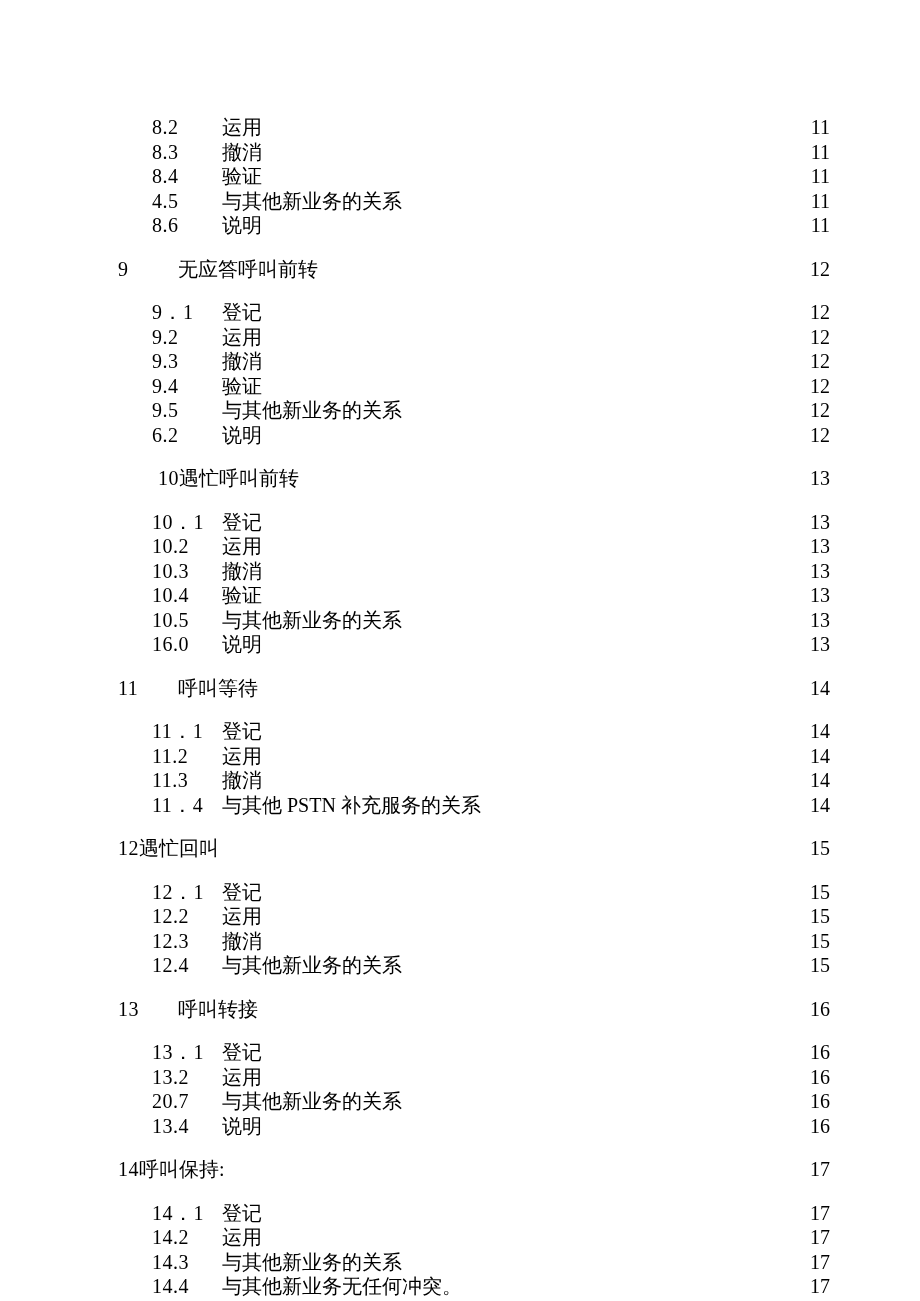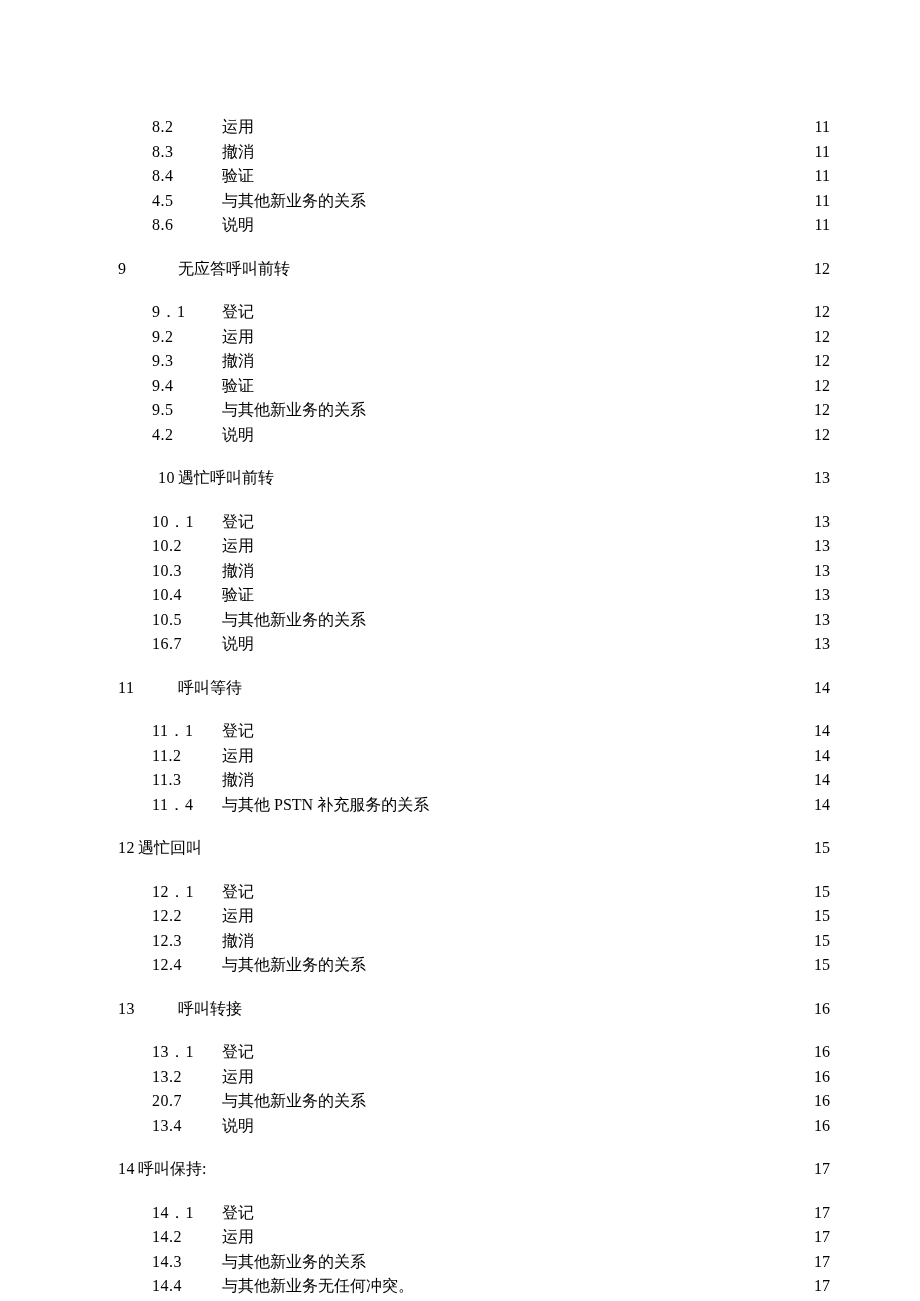--- a/index.html
+++ b/index.html
@@ -15,21 +15,21 @@
     min-height: 1301px;
     box-sizing: border-box;
     padding: 115px 90px 0 118px;
     background: #ffffff;
   }
   .toc-entry {
     display: flex;
     align-items: baseline;
     white-space: nowrap;
     line-height: 24.5px;
-    font-size: 16px;
+    font-size: 20px;
   }
   .toc-entry.level-1 {
     margin-top: 19px;
     margin-bottom: 19px;
     padding-left: 0;
   }
   .toc-entry.level-2 {
     padding-left: 34px;
   }
   .toc-num {
@@ -132,21 +132,21 @@
         <span class="toc-dots"></span>
         <span class="toc-page">12</span>
       </div>
       <div class="toc-entry level-2">
         <span class="toc-num">9.5</span>
         <span class="toc-title">与其他新业务的关系</span>
         <span class="toc-dots"></span>
         <span class="toc-page">12</span>
       </div>
       <div class="toc-entry level-2">
-        <span class="toc-num">4.2</span>
+        <span class="toc-num">6.2</span>
         <span class="toc-title">说明</span>
         <span class="toc-dots"></span>
         <span class="toc-page">12</span>
       </div>
       <div class="toc-entry level-1">
         <span class="toc-num" style="min-width: 20px; margin-left: 40px;">10</span>
         <span class="toc-title">遇忙呼叫前转</span>
         <span class="toc-dots"></span>
         <span class="toc-page">13</span>
       </div>
@@ -174,21 +174,21 @@
         <span class="toc-dots"></span>
         <span class="toc-page">13</span>
       </div>
       <div class="toc-entry level-2">
         <span class="toc-num">10.5</span>
         <span class="toc-title">与其他新业务的关系</span>
         <span class="toc-dots"></span>
         <span class="toc-page">13</span>
       </div>
       <div class="toc-entry level-2">
-        <span class="toc-num">16.7</span>
+        <span class="toc-num">16.0</span>
         <span class="toc-title">说明</span>
         <span class="toc-dots"></span>
         <span class="toc-page">13</span>
       </div>
       <div class="toc-entry level-1">
         <span class="toc-num">11</span>
         <span class="toc-title">呼叫等待</span>
         <span class="toc-dots"></span>
         <span class="toc-page">14</span>
       </div>

